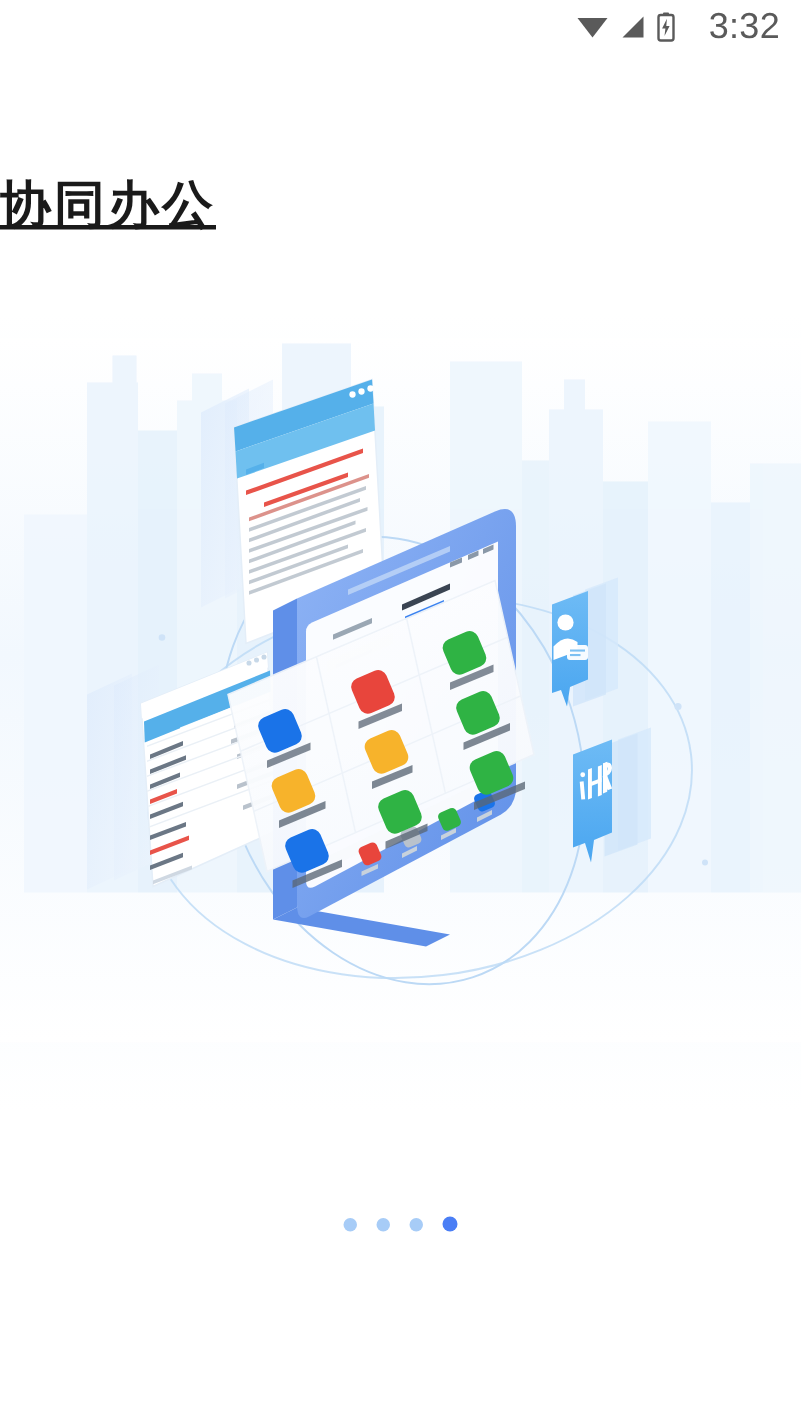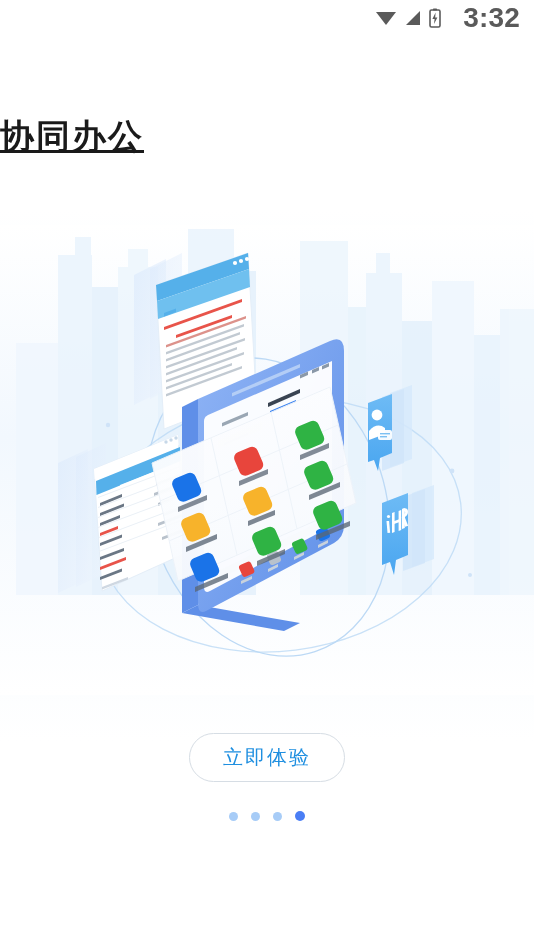--- a/index.html
+++ b/index.html
@@ -18,21 +18,21 @@
 
   
   #statusbar {
     position:absolute; top:0; left:0; width:534px; height:36px;
     display:flex; align-items:center; justify-content:flex-end;
     padding-right:14px; gap:7px;
     color:#5a5a5a;
   }
   .sb-icon { display:block; }
   #sb-time {
-    font-size:28px; font-weight:bold; letter-spacing:.2px; color:#5a5a5a;
+    font-size:24px; font-weight:normal; letter-spacing:.2px; color:#5a5a5a;
     margin-left:15px; line-height:1;
   }
 
   
   #page-title {
     position:absolute; top:114px; left:0; width:534px;
     text-align:left; font-size:34px; font-weight:bold;
     color:#1a1a1a; letter-spacing:2px;text-decoration:underline;
   }
   #page-subtitle {
@@ -321,21 +321,20 @@
       </g>
 
       <g fill="#cfe3f8">
         <circle cx="452" cy="246" r="2.4"></circle>
         <circle cx="108" cy="200" r="2.2"></circle>
         <circle cx="470" cy="350" r="2"></circle>
       </g>
     </svg>
   </div>
 
-  <div id="cta-button">立即体验</div>
 
   <div id="pager">
     <span class="dot"></span>
     <span class="dot"></span>
     <span class="dot"></span>
     <span class="dot active"></span>
   </div>
 
 </div>
 

